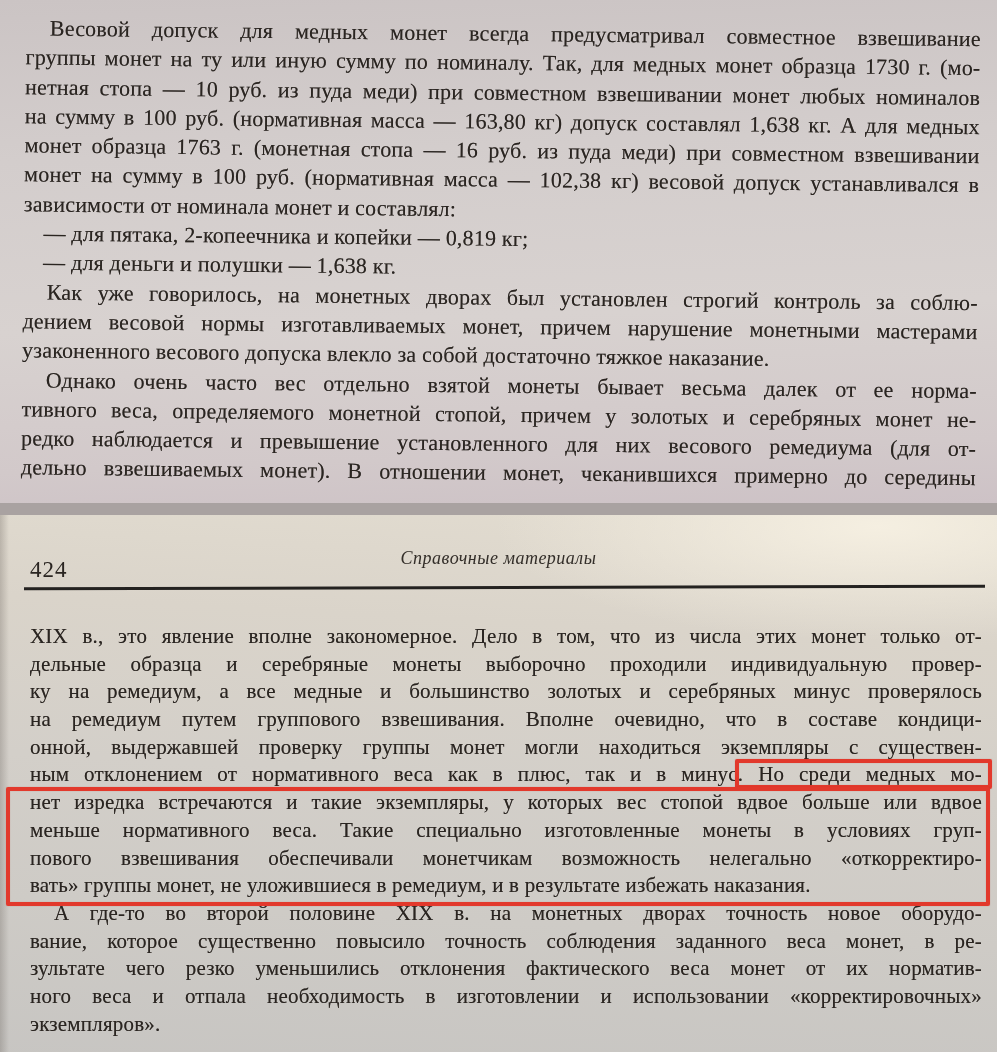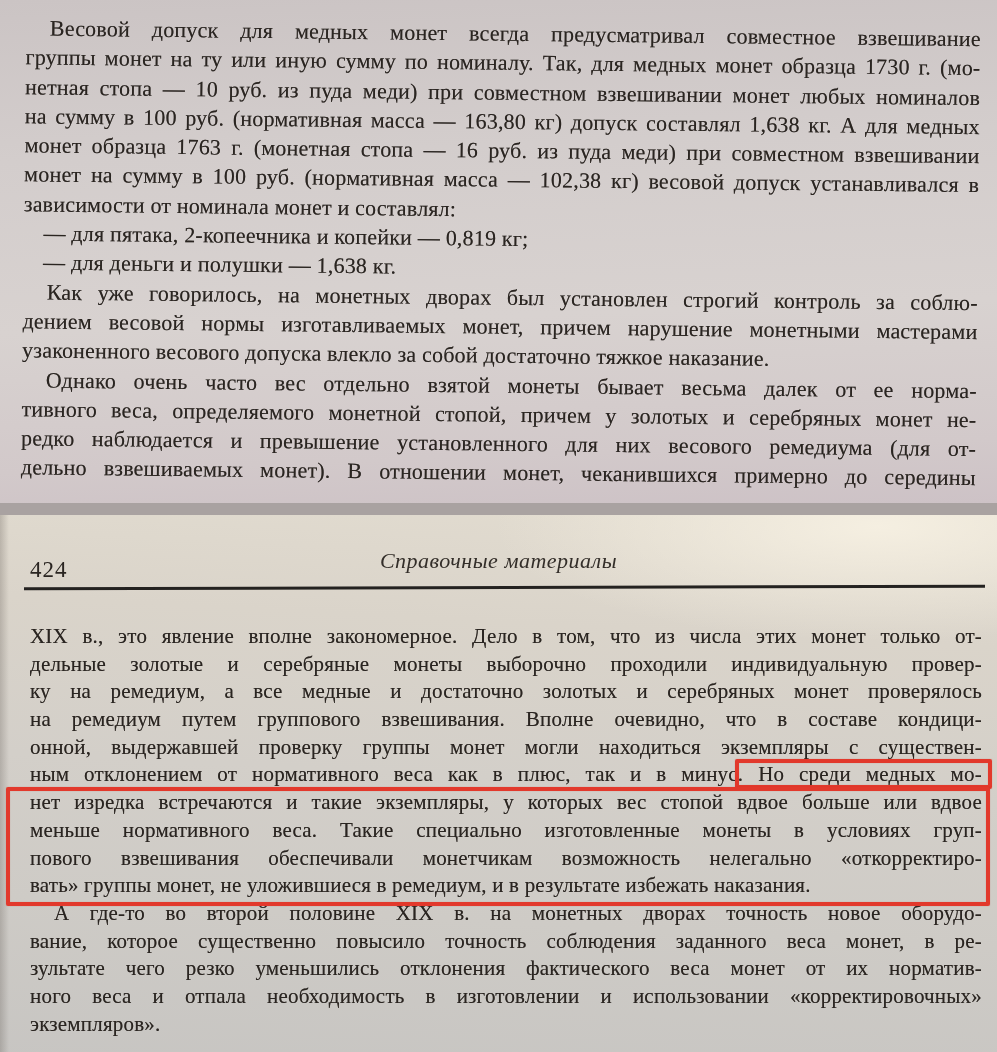--- a/index.html
+++ b/index.html
@@ -32,21 +32,21 @@
     content:"";position:absolute;left:0;top:0;bottom:0;width:9px;
     background:linear-gradient(90deg,rgba(95,88,82,0.28),rgba(95,88,82,0));
   }
   .page-bottom::after{
     content:"";position:absolute;left:0;right:0;bottom:0;height:10px;
     background:linear-gradient(0deg,rgba(95,88,82,0.22),rgba(95,88,82,0));
   }
   .running-head{position:absolute;top:30px;left:0;right:0;height:40px;}
   .pagenum{position:absolute;left:30px;top:12px;font-size:23px;letter-spacing:1px;}
   .rh-title{
-    display:block;text-align:center;font-style:italic;font-size:22px;
+    display:block;text-align:center;font-style:italic;font-size:18px;
     padding-top:3px;letter-spacing:0.5px;color:#332e29;
   }
   .rule{
     position:absolute;left:24px;right:12px;top:71px;height:3px;
     background:#242220;transform:rotate(-0.15deg);
   }
   .tb-bottom{
     position:absolute;top:108px;left:30px;right:15px;
     font-size:21px;line-height:27.7px;letter-spacing:0.2px;
   }
@@ -100,22 +100,22 @@
   <section class="page page-bottom">
 
     <header class="running-head">
       <span class="pagenum">424</span>
       <span class="rh-title">Справочные материалы</span>
     </header>
     <div class="rule"></div>
 
     <div class="tb-bottom">
       <p class="ln j">XIX в., это явление вполне закономерное. Дело в том, что из числа этих монет только от-</p>
-      <p class="ln j">дельные золотые и серебряные монеты выборочно проходили индивидуальную провер-</p>
-      <p class="ln j">ку на ремедиум, а все медные и достаточно золотых и серебряных монет проверялось</p>
+      <p class="ln j">дельные образца и серебряные монеты выборочно проходили индивидуальную провер-</p>
+      <p class="ln j">ку на ремедиум, а все медные и большинство золотых и серебряных минус проверялось</p>
       <p class="ln j">на ремедиум путем группового взвешивания. Вполне очевидно, что в составе кондици-</p>
       <p class="ln j">онной, выдержавшей проверку группы монет могли находиться экземпляры с существен-</p>
       <p class="ln j">ным отклонением от нормативного веса как в плюс, так и в минус. Но среди медных мо-</p>
       <p class="ln j">нет изредка встречаются и такие экземпляры, у которых вес стопой вдвое больше или вдвое</p>
       <p class="ln j">меньше нормативного веса. Такие специально изготовленные монеты в условиях груп-</p>
       <p class="ln j">пового взвешивания обеспечивали монетчикам возможность нелегально «откорректиро-</p>
       <p class="ln l">вать» группы монет, не уложившиеся в ремедиум, и в результате избежать наказания.</p>
       <p class="ln j ind">А где-то во второй половине XIX в. на монетных дворах точность новое оборудо-</p>
       <p class="ln j">вание, которое существенно повысило точность соблюдения заданного веса монет, в ре-</p>
       <p class="ln j">зультате чего резко уменьшились отклонения фактического веса монет от их норматив-</p>

